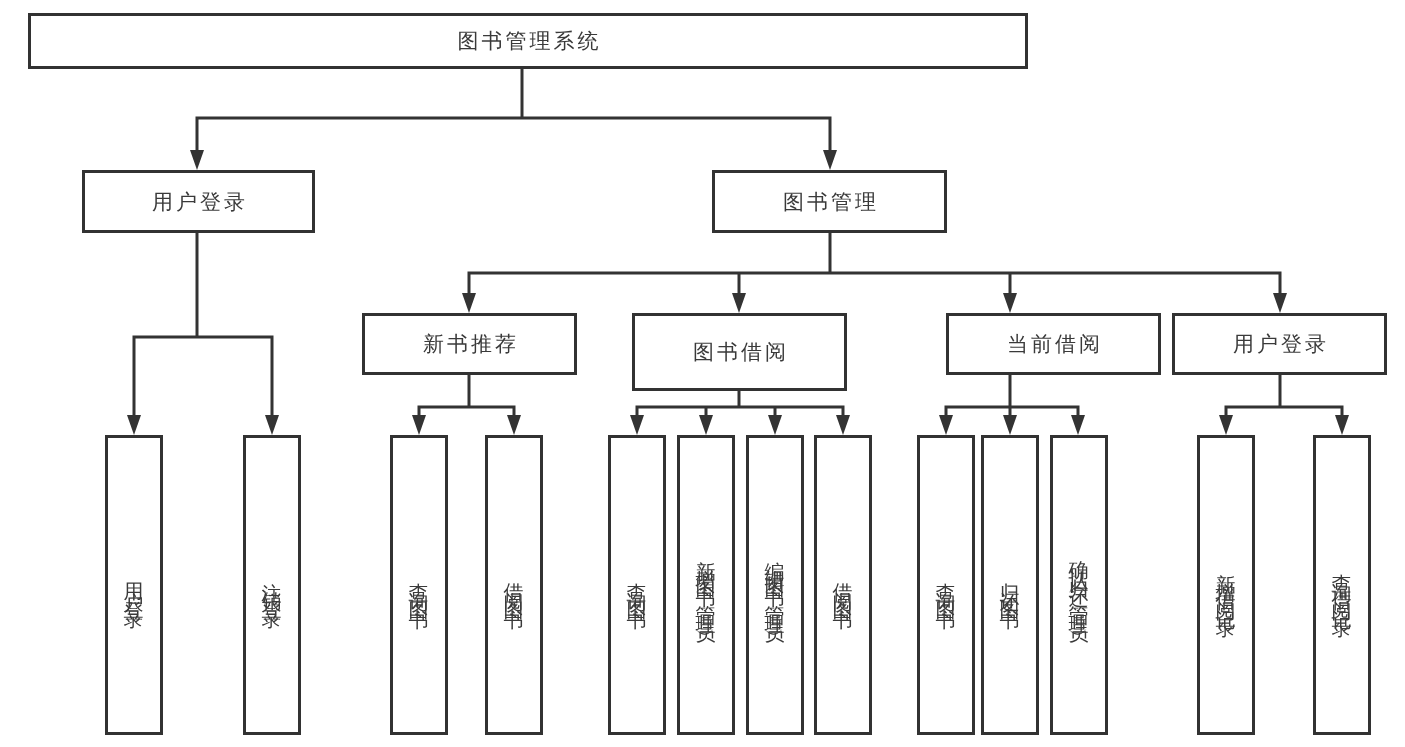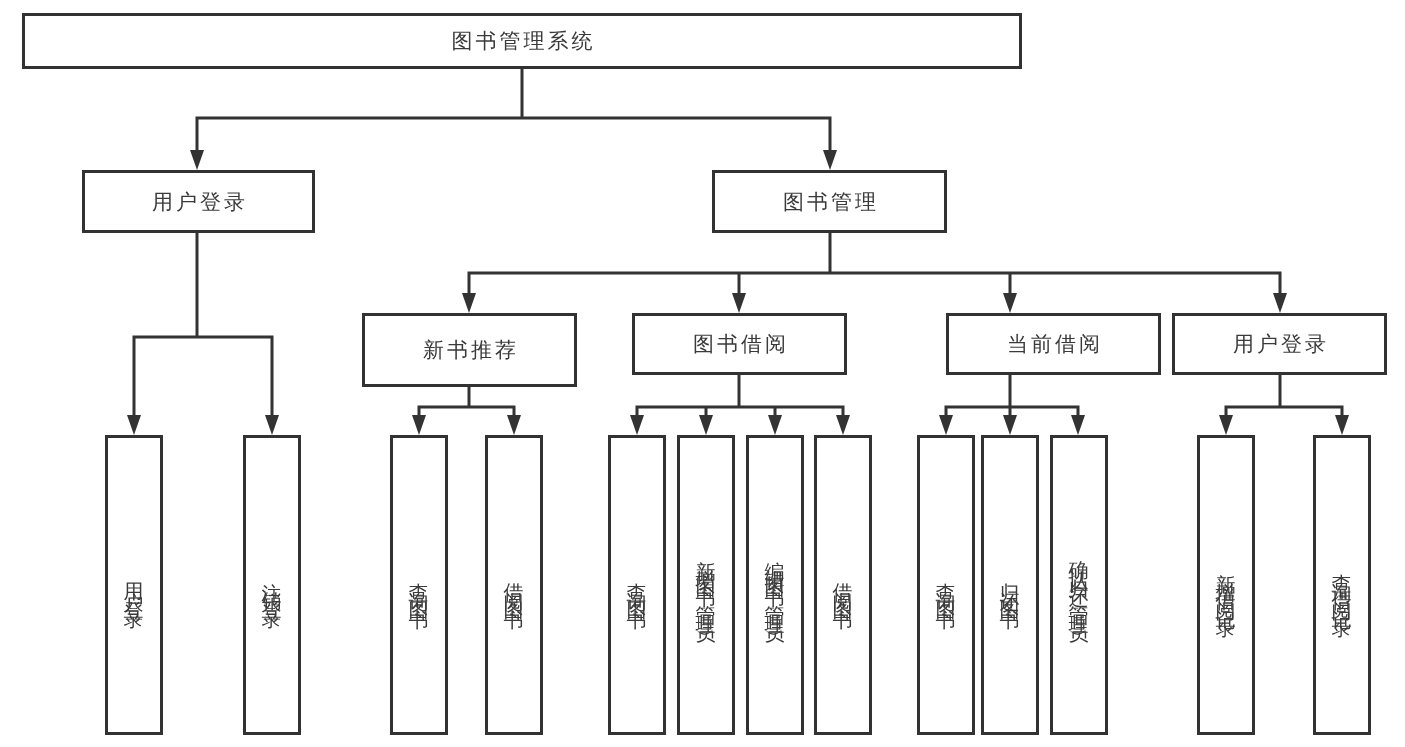--- a/index.html
+++ b/index.html
@@ -128,27 +128,27 @@
     </g>
 
     <g>
       <path d="M1280,375 L1280,407"></path>
       <path d="M1226,417 L1226,407 L1342,407 L1342,417"></path>
       <polygon points="1219,415 1233,415 1226,435"></polygon>
       <polygon points="1335,415 1349,415 1342,435"></polygon>
     </g>
   </svg>
 
-  <div class="node h-node" style="left:22px; top:13px; width:1000px; height:56px;">图书管理系统</div>
+  <div class="node h-node" style="left:28px; top:13px; width:1000px; height:56px;">图书管理系统</div>
 
   <div class="node h-node" style="left:82px; top:170px; width:233px; height:63px;">用户登录</div>
   <div class="node h-node" style="left:712px; top:170px; width:235px; height:63px;">图书管理</div>
 
-  <div class="node h-node" style="left:362px; top:313px; width:215px; height:74px;">新书推荐</div>
-  <div class="node h-node" style="left:632px; top:313px; width:215px; height:62px;">图书借阅</div>
+  <div class="node h-node" style="left:362px; top:313px; width:215px; height:62px;">新书推荐</div>
+  <div class="node h-node" style="left:632px; top:313px; width:215px; height:78px;">图书借阅</div>
   <div class="node h-node" style="left:902px; top:313px; width:215px; height:62px;margin-left:44px;">当前借阅</div>
   <div class="node h-node" style="left:1172px; top:313px; width:215px; height:62px;">用户登录</div>
 
   <div class="node v-node" style="left:105px;">用户登录</div>
   <div class="node v-node" style="left:243px;">注销登录</div>
 
   <div class="node v-node" style="left:390px;">查询图书</div>
   <div class="node v-node" style="left:485px;">借阅图书</div>
 
   <div class="node v-node" style="left:608px;">查询图书</div>

